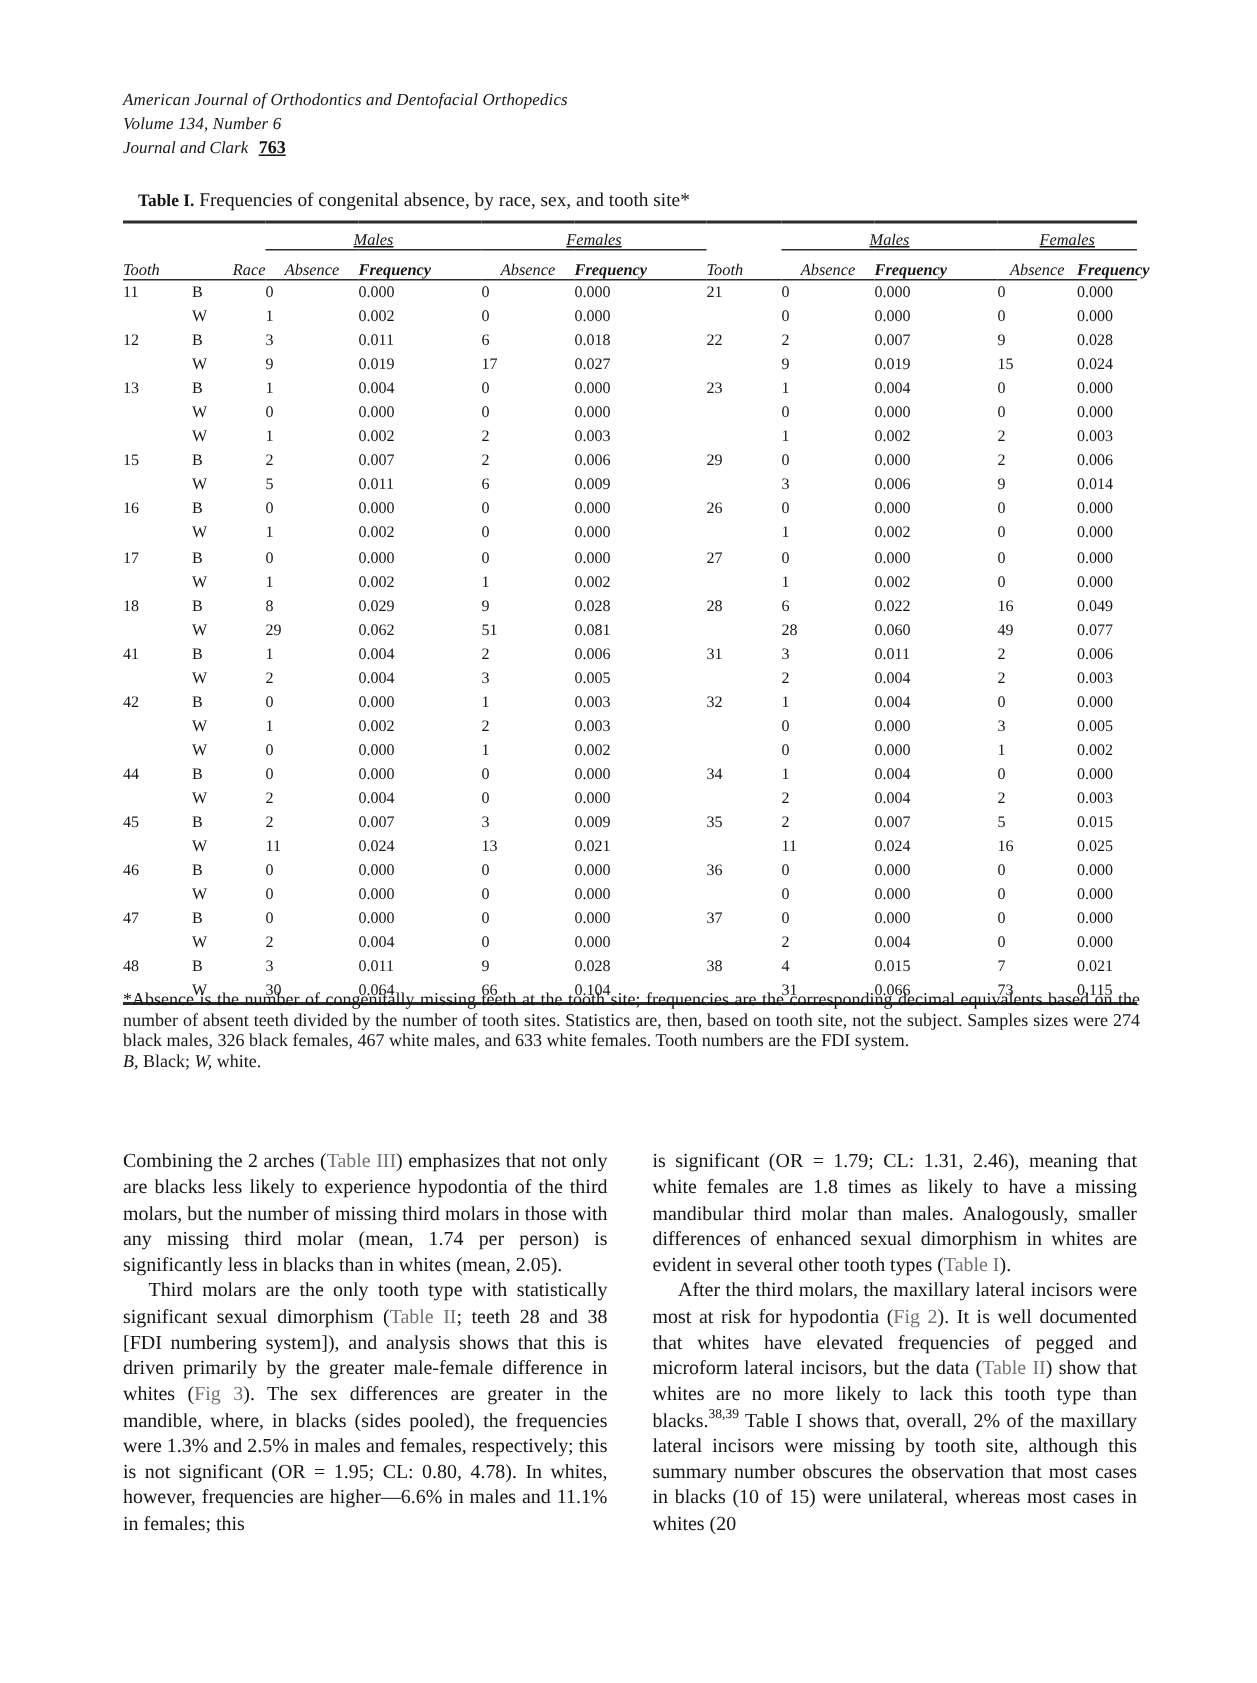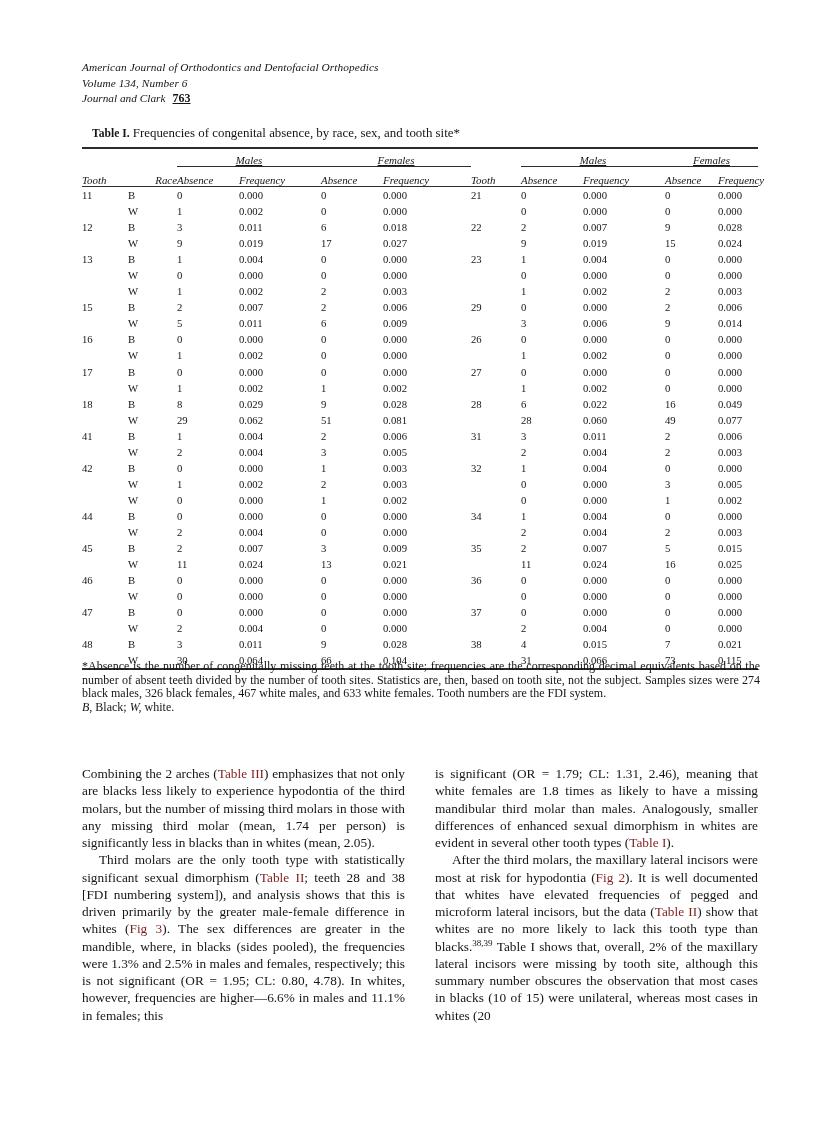--- a/index.html
+++ b/index.html
@@ -120,22 +120,22 @@
   }
   .colhdr td {
     font-style: italic;
     font-size: 10.9px;
     padding-top: 3px;
     padding-bottom: 4px;
     height: 19px;
   }
   .colhdr td.c-tooth { text-align: left; }
   .colhdr td.c-race  { text-align: right; }
-  .colhdr td.c-abs   { text-align: left; }
-  .colhdr td.c-freq  { text-align: left; }
+  .colhdr td.c-abs   { text-align: center; }
+  .colhdr td.c-freq  { text-align: left; font-weight: bold; }
 
   tbody.body tr td {
     height: 16.05px;
     line-height: 16.05px;
     font-size: 10.7px;
     white-space: nowrap;
   }
   td.v-tooth { text-align: left; padding-left: 0px; }
   td.v-race  { text-align: left; }
   td.v-abs   { text-align: left; }
@@ -173,21 +173,21 @@
     text-justify: inter-word;
     hyphens: manual;
   }
   .col p {
     margin: 0;
   }
   .col p + p {
     text-indent: 17px;
   }
   .xref {
-    color: #7f1d1d;
+    color: #737373;
   }
   sup {
     font-size: 0.68em;
     vertical-align: super;
     line-height: 0;
   }
 </style>
 </head>
 <body>
 

